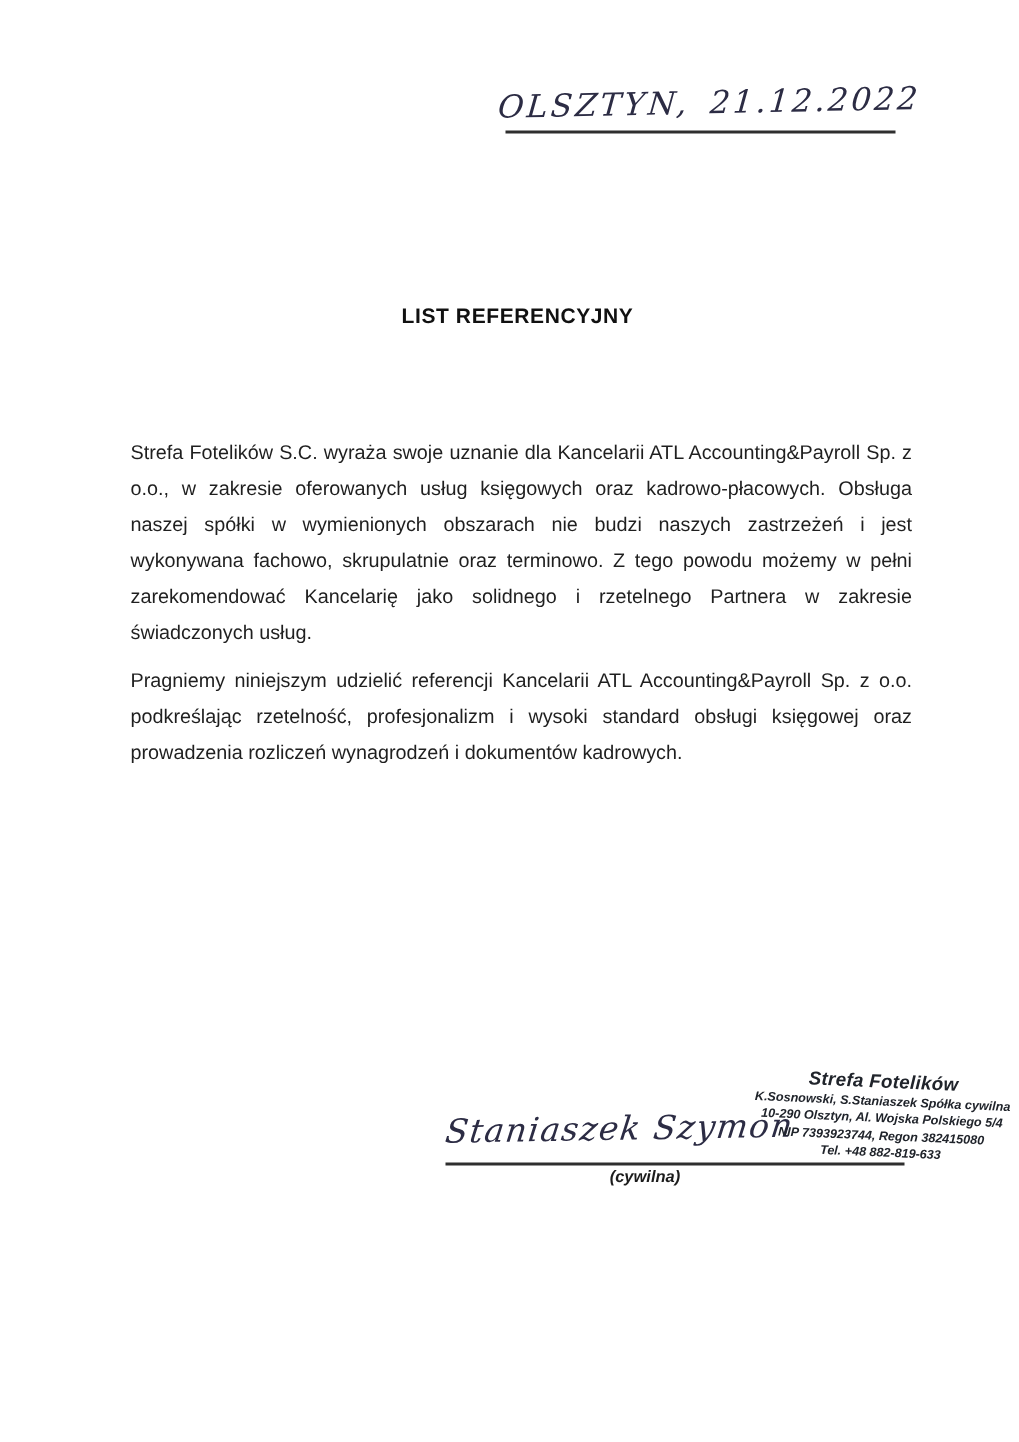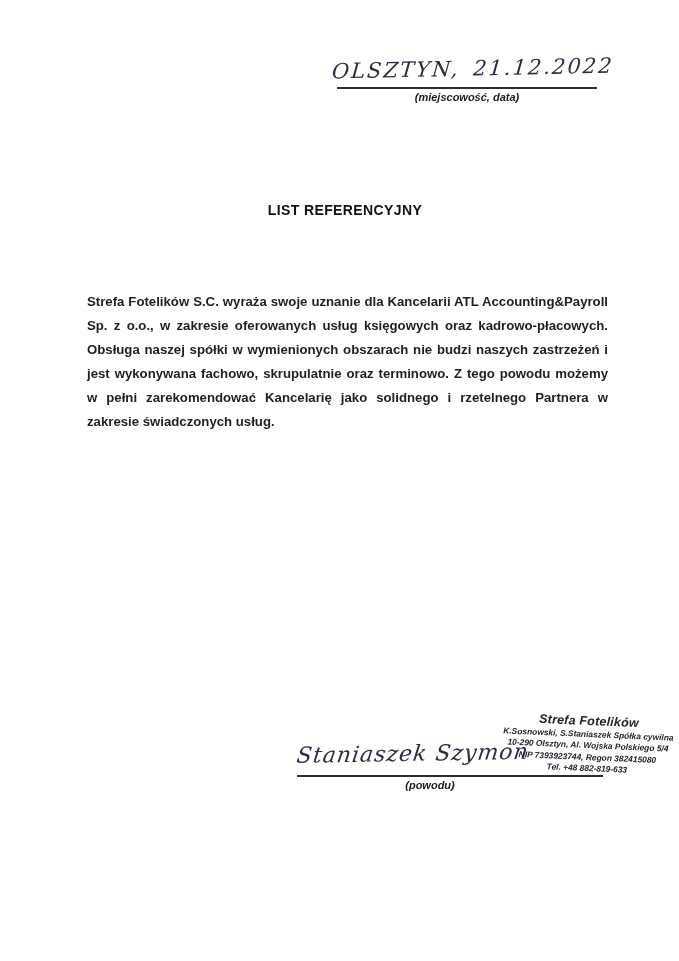--- a/index.html
+++ b/index.html
@@ -82,21 +82,21 @@
   .body-text {
     position: absolute;
     top: 290px;
     left: 87px;
     width: 533px;
     font-size: 13.2px;
     line-height: 24px;
     text-align: justify;
     color: #1f1f1f;
   }
-  .body-text p { margin: 0 12px 8px 0; font-weight: bold; }
+  .body-text p { margin: 0 12px 8px 0; }
 
   
   .stamp {
     position: absolute;
     top: 714px;
     left: 498px;
     width: 180px;
     text-align: center;
     transform: rotate(2.5deg);
     transform-origin: center center;
@@ -116,31 +116,31 @@
     white-space: nowrap;
   }
 </style>
 </head>
 <body>
 
 <div class="page">
 
   <div class="hand date-hand">OLSZTYN, 21.12.2022</div>
   <div class="rule date-rule"></div>
-  <div class="caption date-caption">(miejscowość, data)</div>
 
   <div class="title">LIST REFERENCYJNY</div>
 
   <div class="body-text">
     <p>Strefa Fotelików S.C. wyraża swoje uznanie dla Kancelarii ATL Accounting&amp;Payroll Sp. z o.o., w zakresie oferowanych usług księgowych oraz kadrowo-płacowych. Obsługa naszej spółki w wymienionych obszarach nie budzi naszych zastrzeżeń i jest wykonywana fachowo, skrupulatnie oraz terminowo. Z tego powodu możemy w pełni zarekomendować Kancelarię jako solidnego i rzetelnego Partnera w zakresie świadczonych usług.</p>
+    <p>Pragniemy niniejszym udzielić referencji Kancelarii ATL Accounting&amp;Payroll Sp. z o.o. podkreślając rzetelność, profesjonalizm i wysoki standard obsługi księgowej oraz prowadzenia rozliczeń wynagrodzeń i dokumentów kadrowych.</p>
   </div>
 
   <div class="rule sig-rule"></div>
   <div class="hand sig-hand">Staniaszek Szymon</div>
-  <div class="caption sig-caption">(powodu)</div>
+  <div class="caption sig-caption">(cywilna)</div>
 
   <div class="stamp">
     <div class="stamp-name">Strefa Fotelików</div>
     <div class="stamp-row">K.Sosnowski, S.Staniaszek Spółka cywilna</div>
     <div class="stamp-row">10-290 Olsztyn, Al. Wojska Polskiego 5/4</div>
     <div class="stamp-row">NIP 7393923744, Regon 382415080</div>
     <div class="stamp-row">Tel. +48 882-819-633</div>
   </div>
 
 </div>

